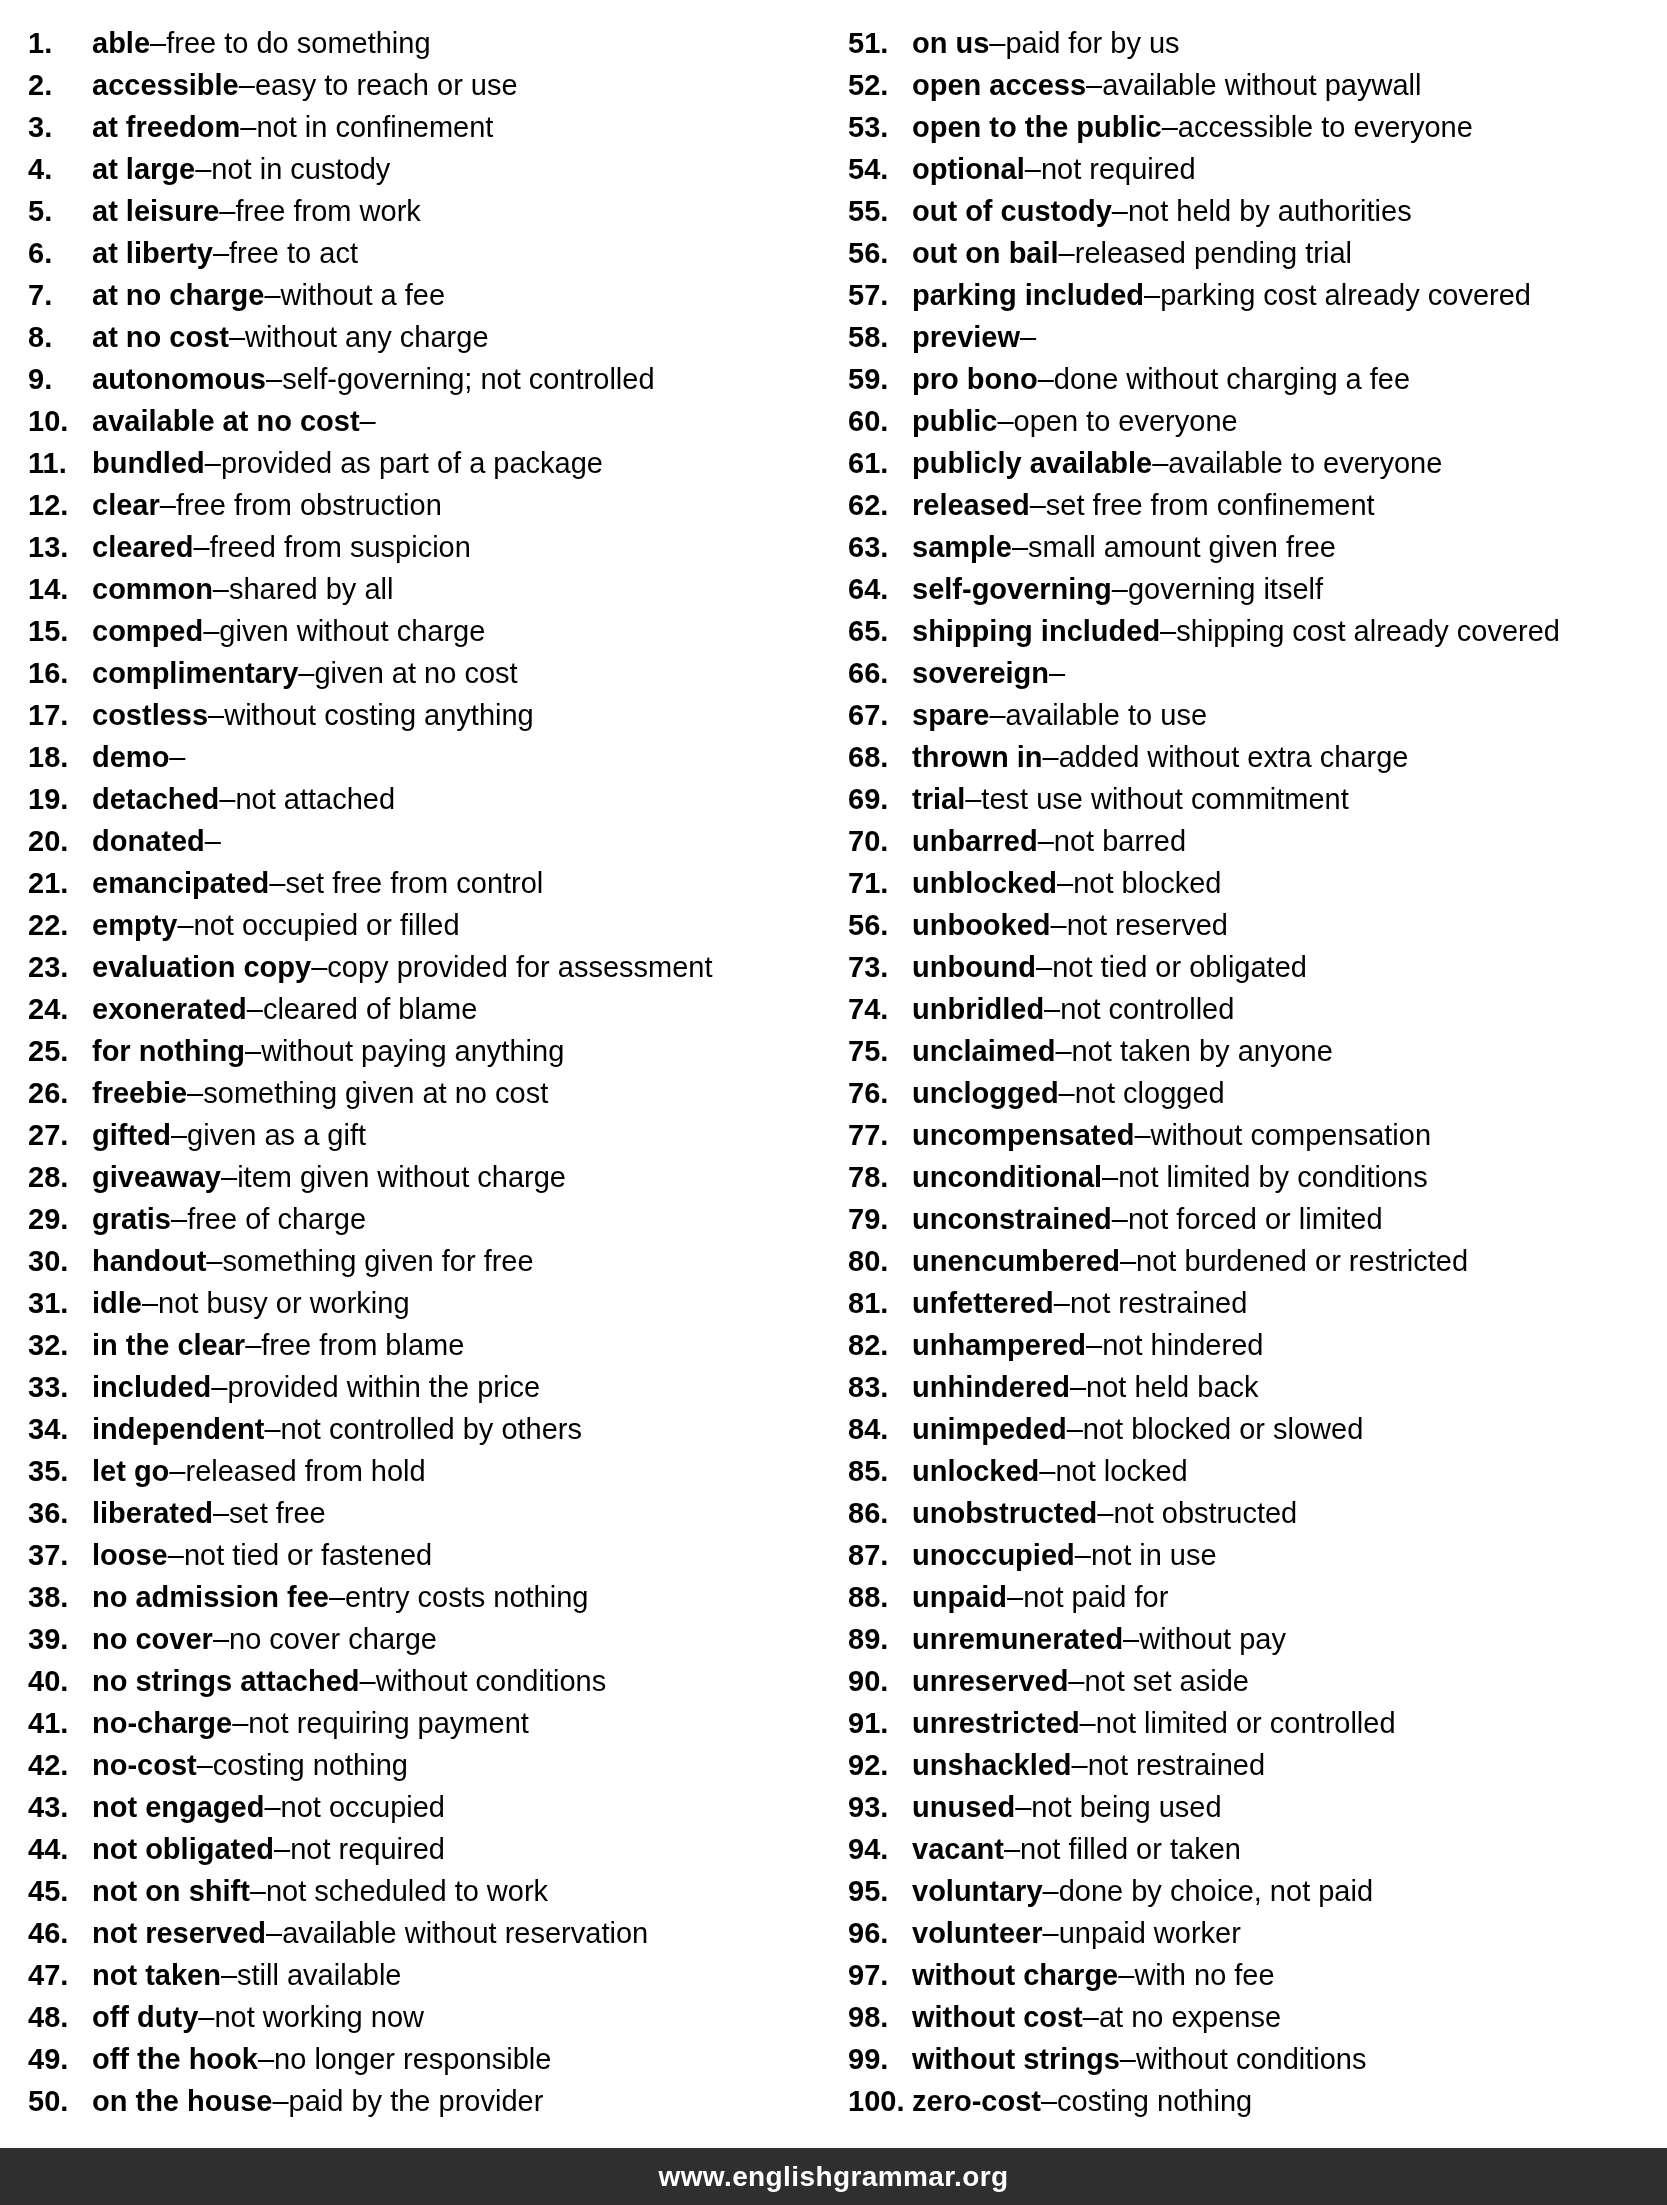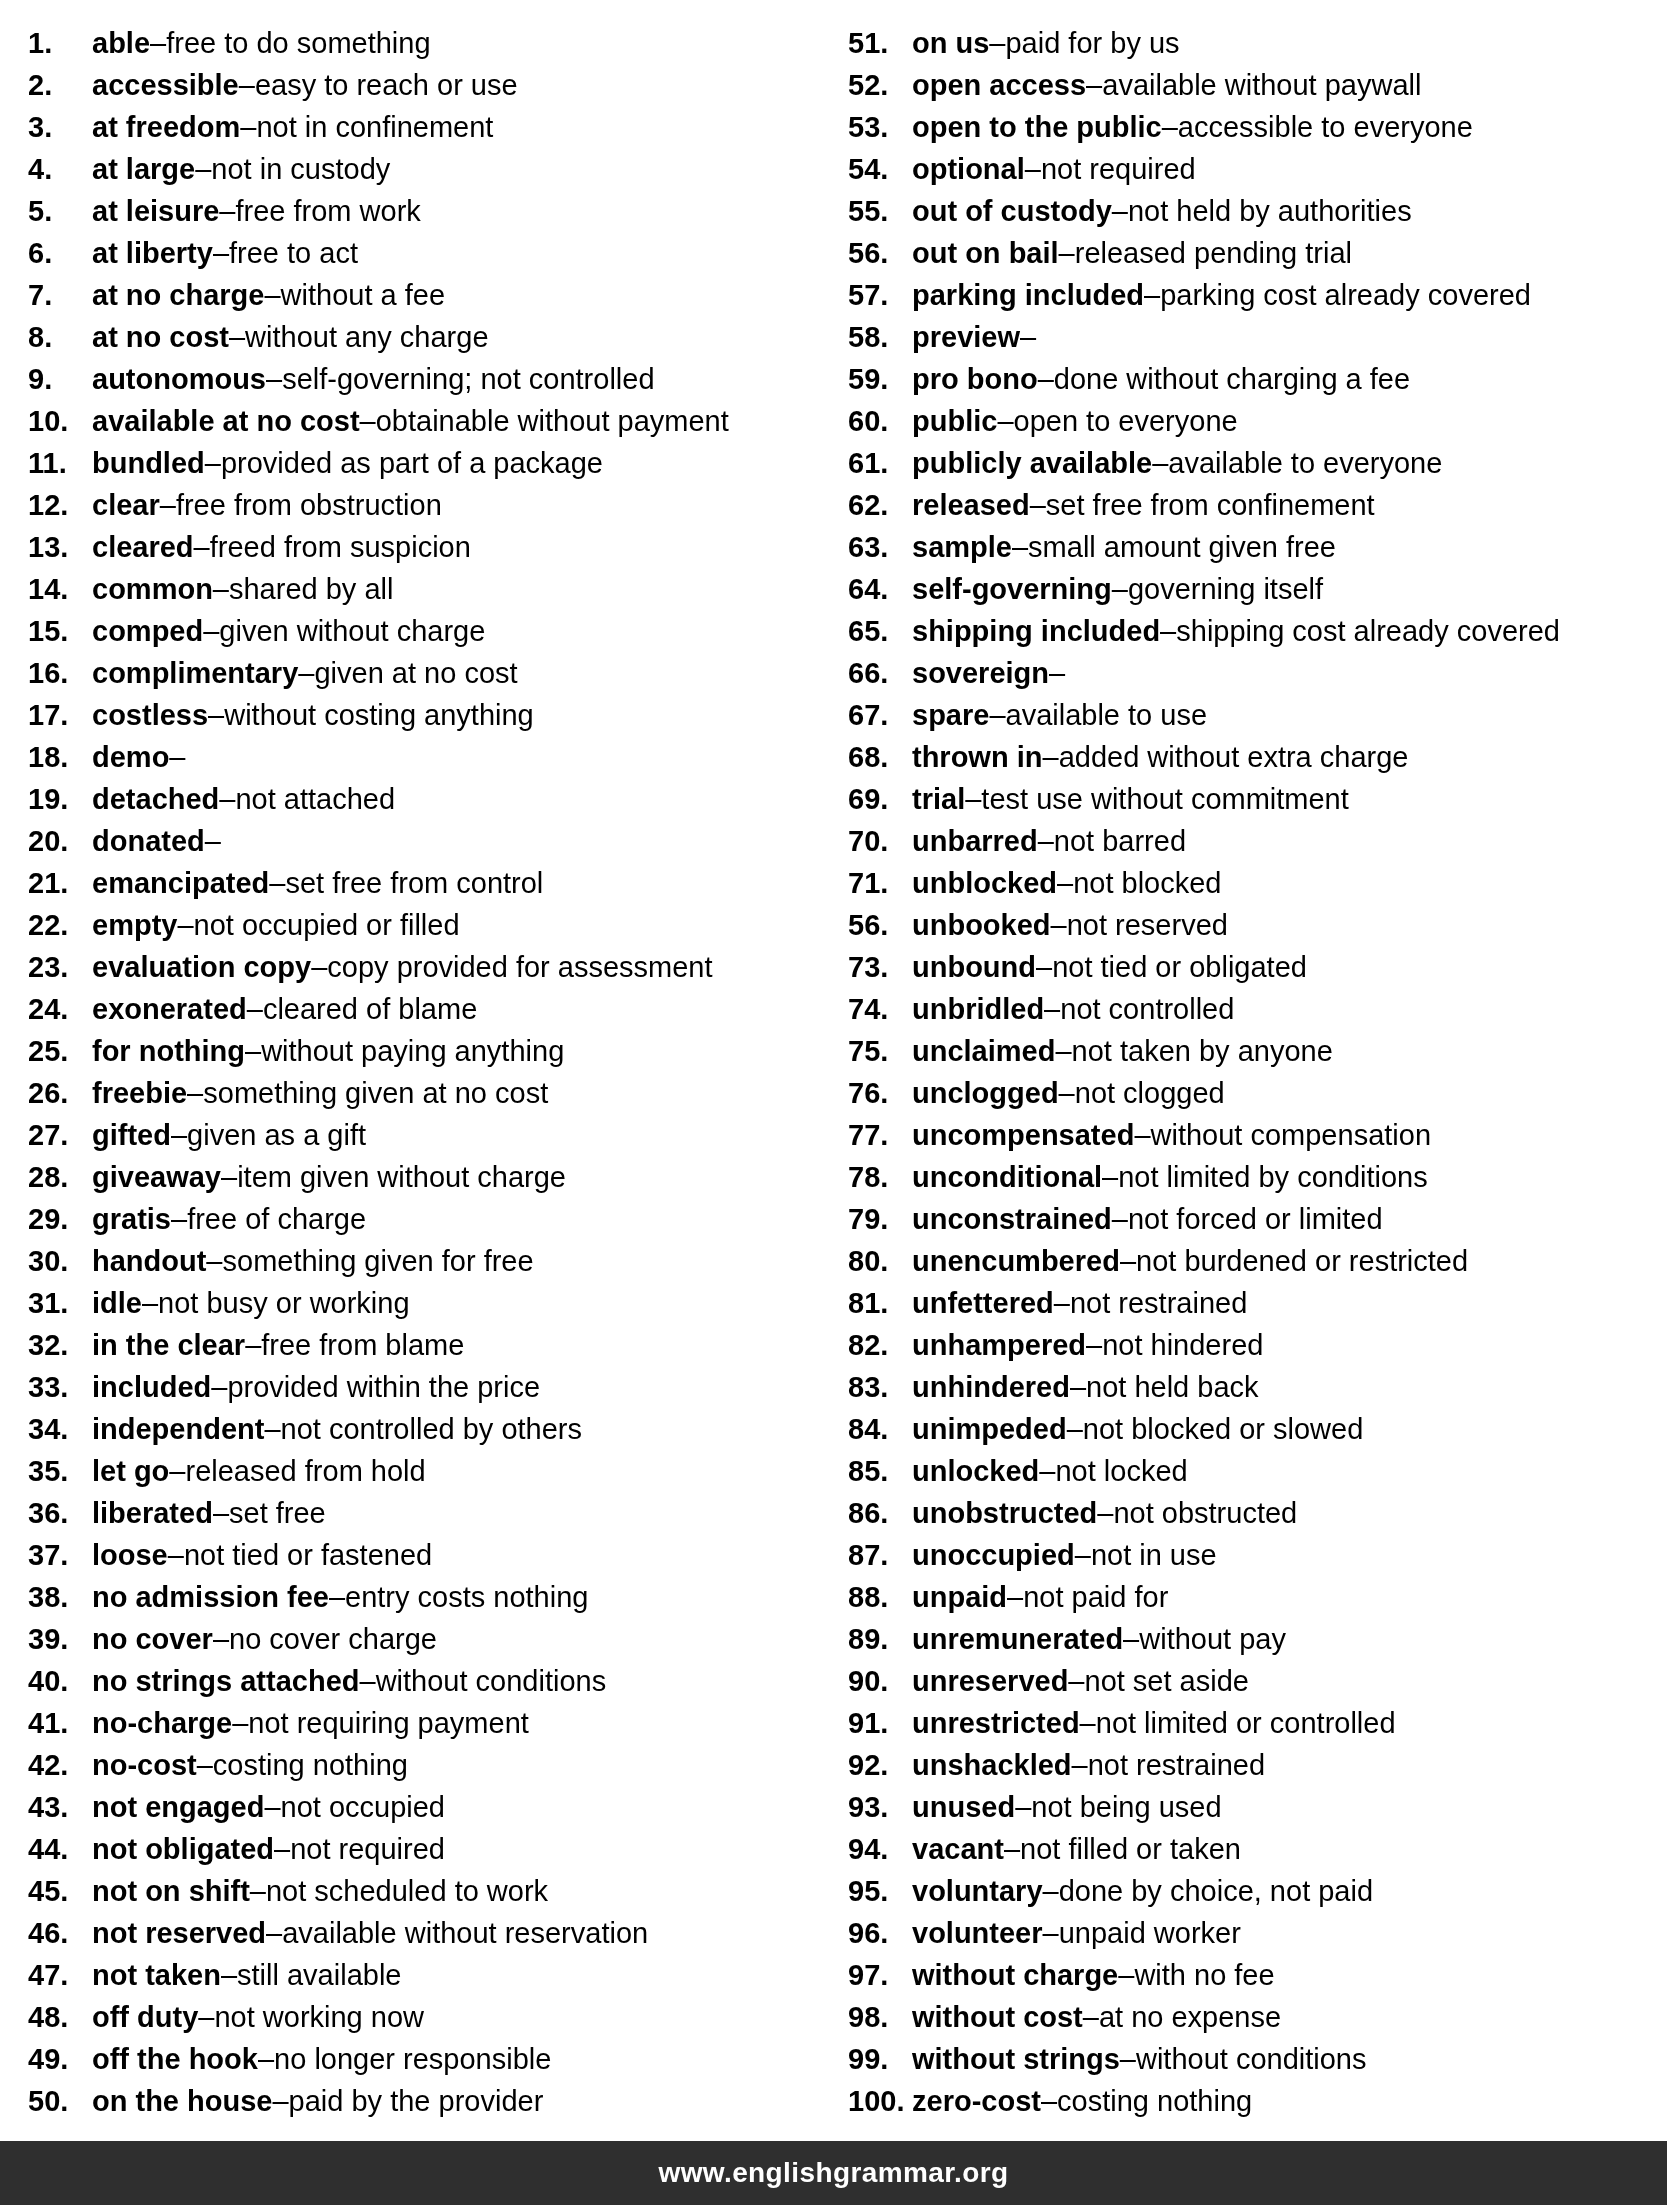--- a/index.html
+++ b/index.html
@@ -53,21 +53,21 @@
     font-weight: 400;
   }
   .sep {
     font-weight: 400;
   }
   .footer-bar {
     position: absolute;
     left: 0;
     bottom: 0;
     width: 1667px;
-    height: 64px;
+    height: 57px;
     background: #2f2f2f;
     display: flex;
     align-items: center;
     justify-content: center;
   }
   .footer-url {
     color: #ffffff;
     font-size: 28px;
     font-weight: 700;
     letter-spacing: 0.4px;
@@ -129,21 +129,20 @@
       <div class="row">
         <span class="num">9.</span>
         <span class="term">autonomous</span>
         <span class="sep"> – </span>
         <span class="def">self-governing; not controlled</span>
       </div>
       <div class="row">
         <span class="num">10.</span>
         <span class="term">available at no cost</span>
         <span class="sep"> – </span>
-        <span class="def">obtainable without payment</span>
       </div>
       <div class="row">
         <span class="num">11.</span>
         <span class="term">bundled</span>
         <span class="sep"> – </span>
         <span class="def">provided as part of a package</span>
       </div>
       <div class="row">
         <span class="num">12.</span>
         <span class="term">clear</span>

